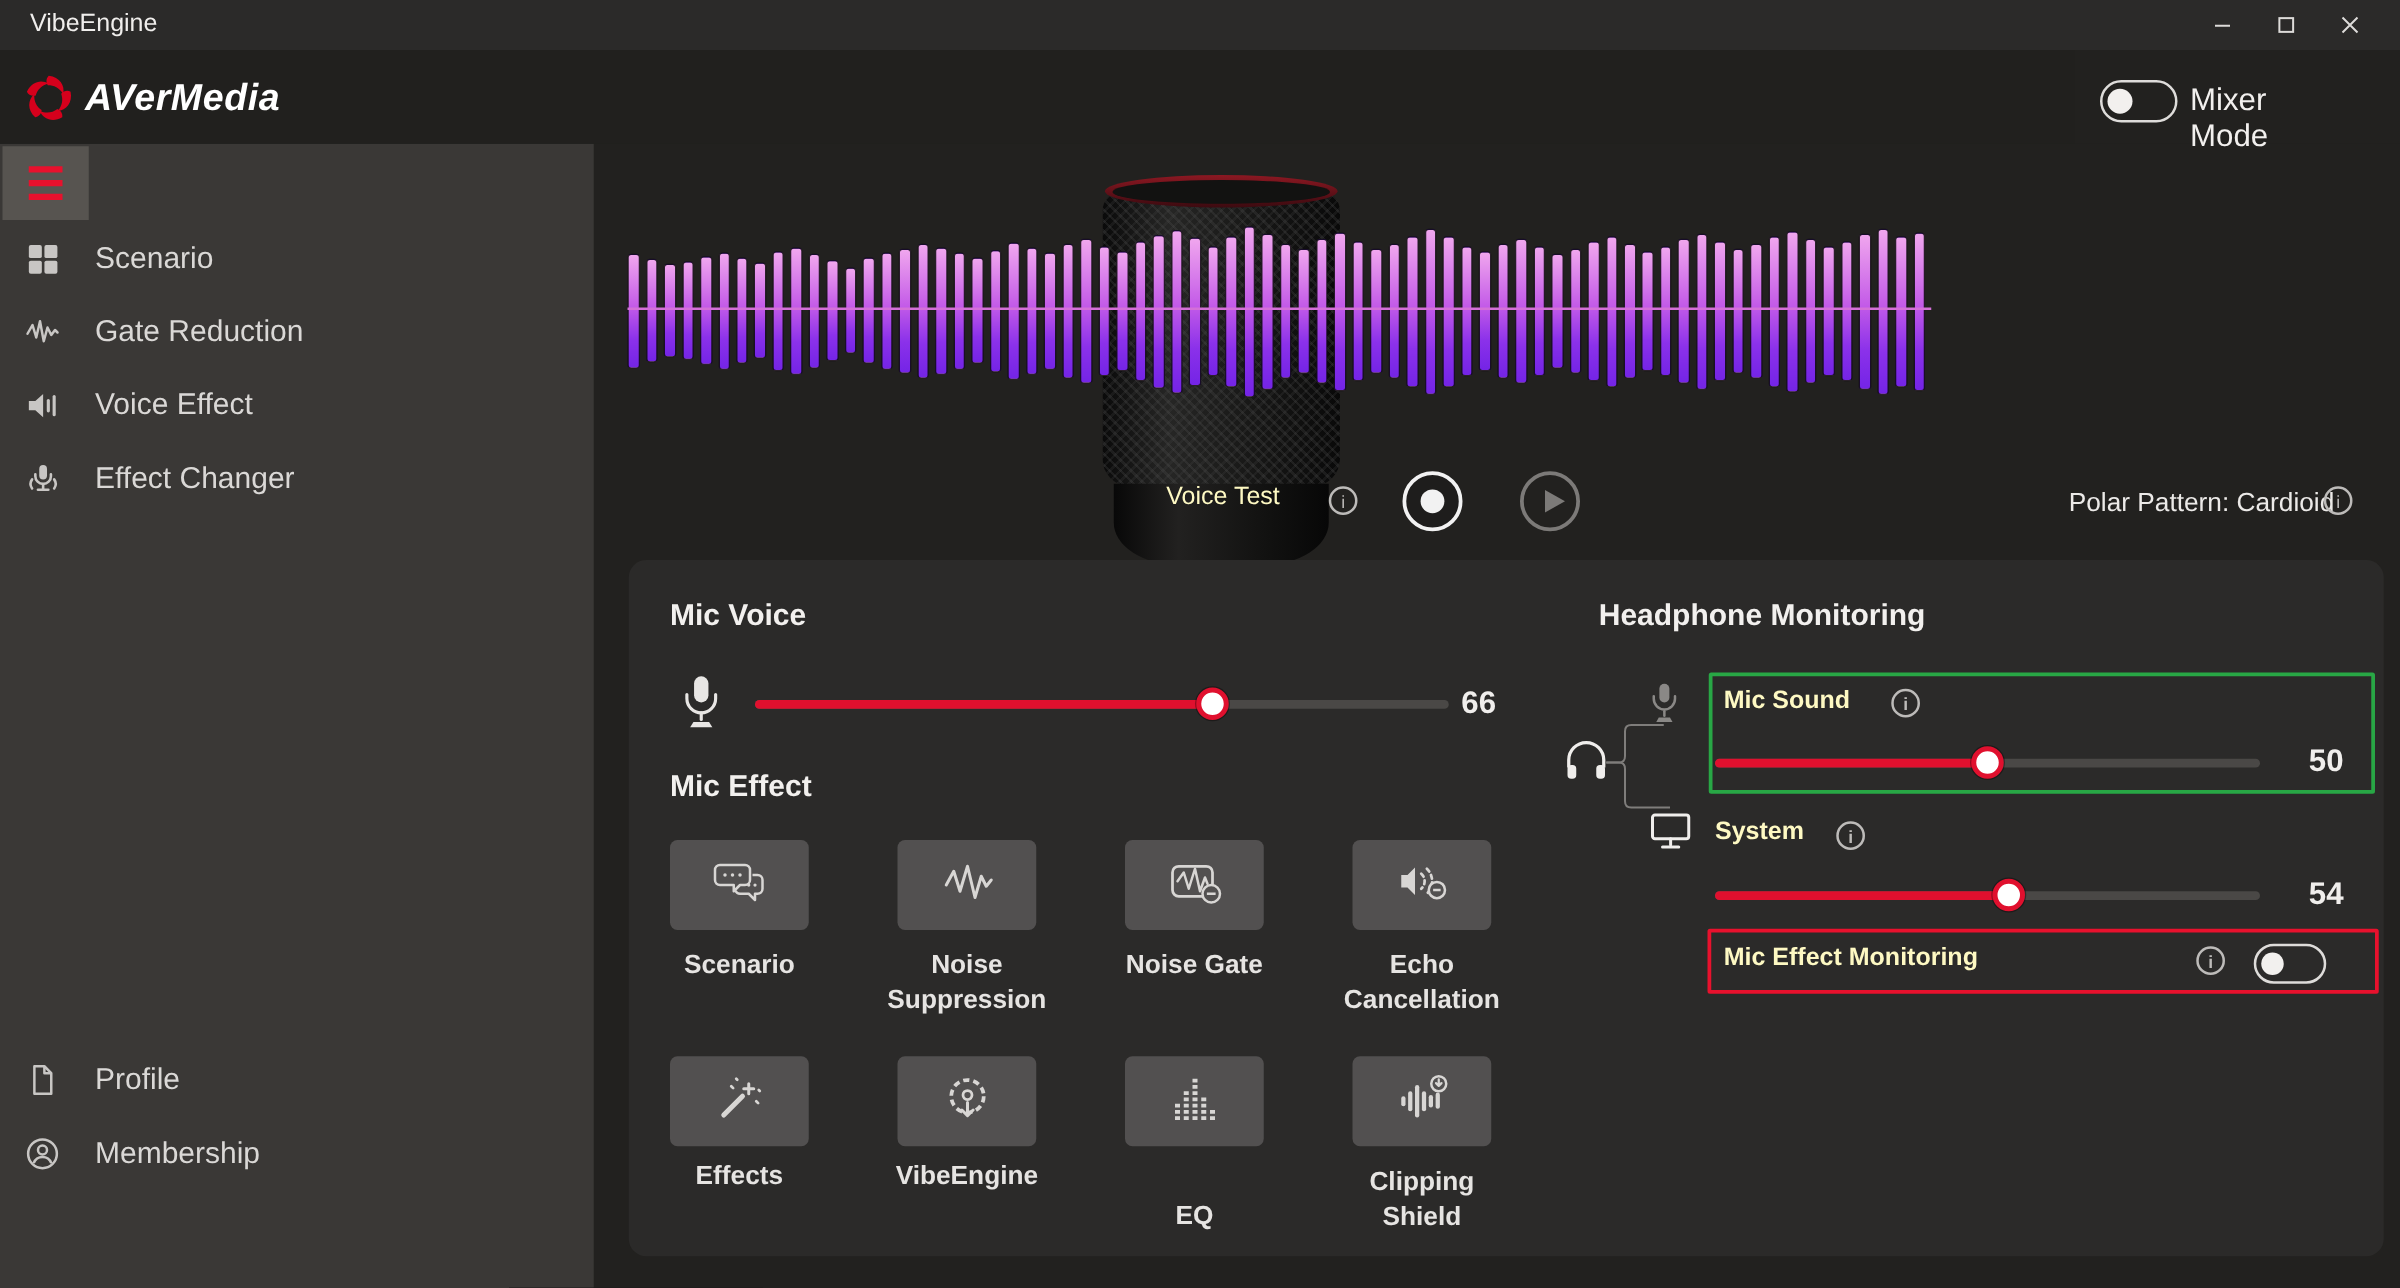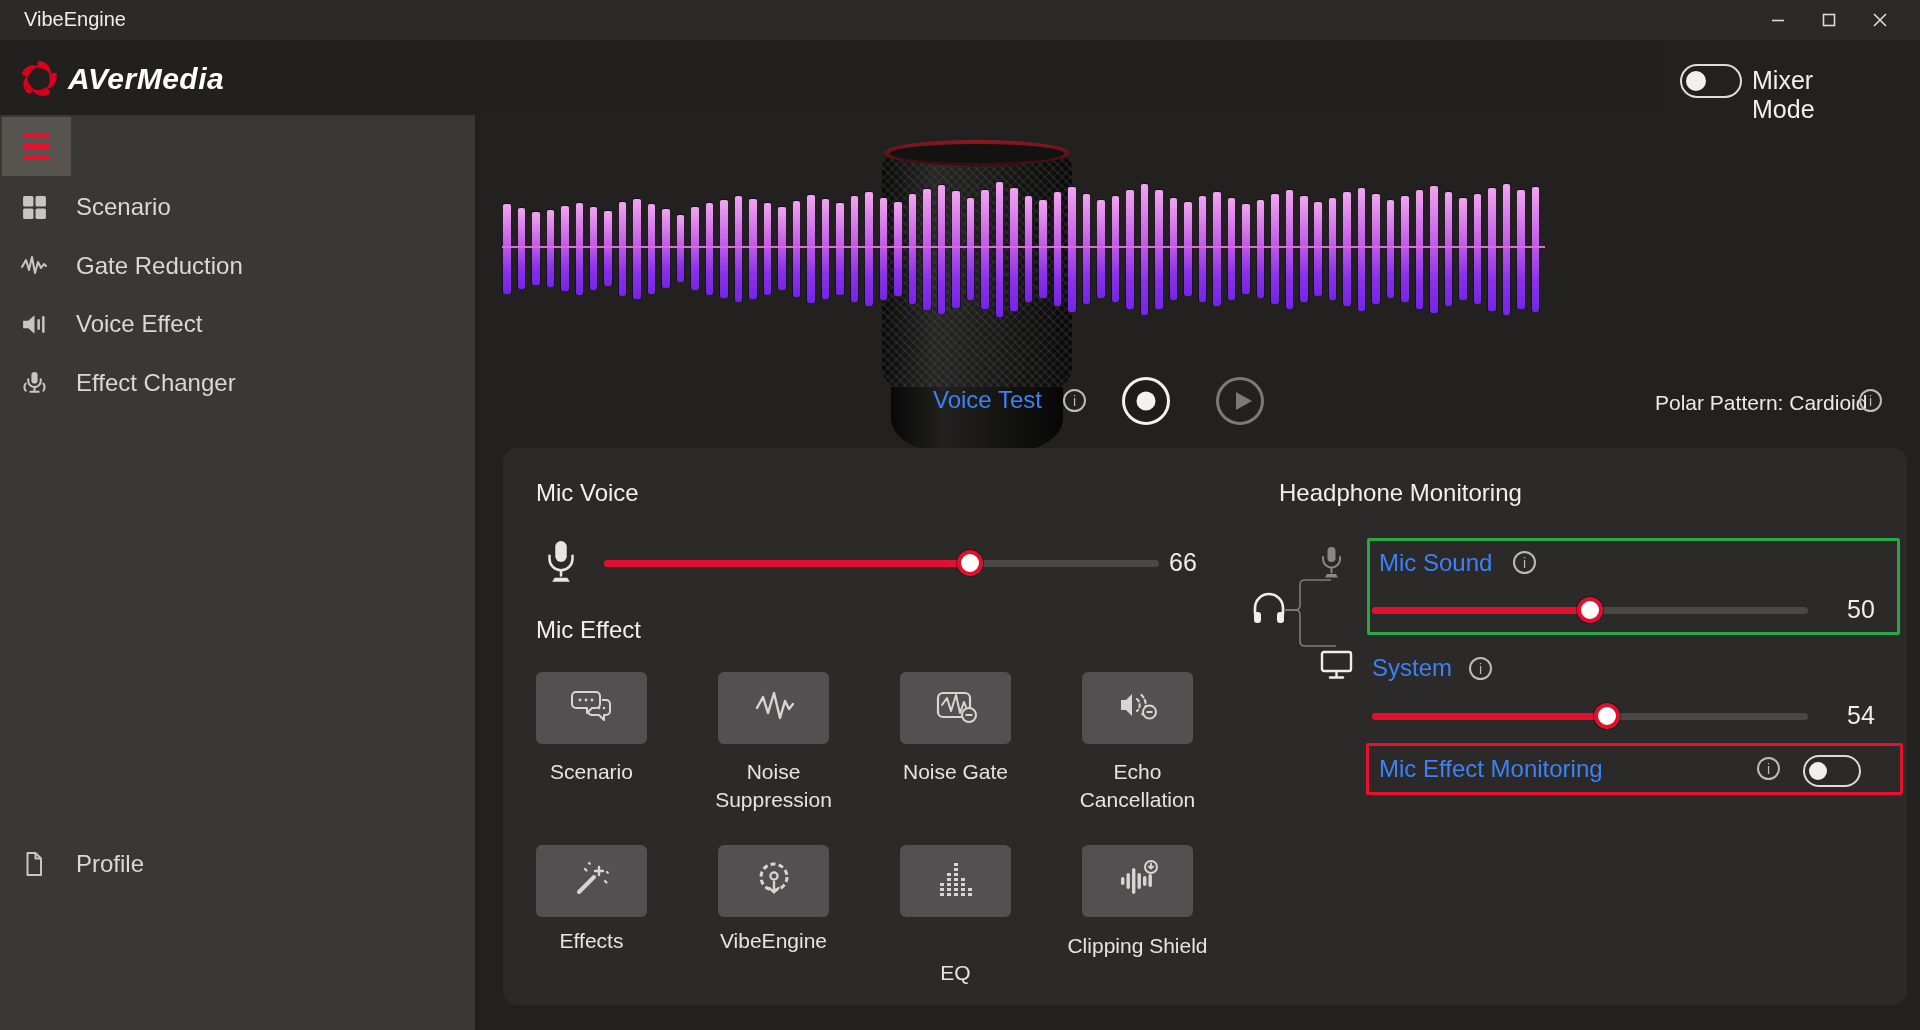--- a/index.html
+++ b/index.html
@@ -32,29 +32,29 @@
   .micimg .head{position:absolute;left:0;top:13px;width:190px;height:236px;border-radius:16px 16px 22px 22px;
     background:
       repeating-linear-gradient(45deg,rgba(90,90,90,.22) 0 2px,transparent 2px 6px),
       repeating-linear-gradient(-45deg,rgba(70,70,70,.22) 0 2px,transparent 2px 6px),
       linear-gradient(90deg,#0a0a0a,#262625 28%,#181817 62%,#090909);}
   .micimg .lower{position:absolute;left:9px;top:247px;width:172px;height:65px;border-radius:0 0 52px 52px/0 0 34px 34px;background:linear-gradient(90deg,#080808,#222120 30%,#121211 70%,#070707);}
   .wave{position:absolute;left:27px;top:0;width:1043px;height:260px;z-index:2;pointer-events:none;}
   .wbar{position:absolute;width:9.5px;box-sizing:border-box;border:1.5px solid rgba(8,8,8,.85);border-radius:3px;
     background:linear-gradient(180deg,var(--wave-top) 0%,#c45ce8 45%,#8b31ea 75%,var(--wave-bottom) 100%);}
   .waveline{position:absolute;left:27px;top:131px;width:1043px;height:2px;background:#d470d8;z-index:3;pointer-events:none;}
-  .label24{font-size:24px;color:#3b82f6;}
+  .label24{font-size:20px;color:#fef9c3;}
   .info{display:inline-grid;place-items:center;width:23px;height:23px;border:2px solid #bdbbb9;border-radius:50%;box-sizing:border-box;color:#bdbbb9;font-size:14px;cursor:pointer;}
   .info::after{content:"i";line-height:1;}
   .rec-btn{position:absolute;width:48px;height:48px;border:3px solid #f2f2f2;border-radius:50%;box-sizing:border-box;cursor:pointer;z-index:4;background:rgba(20,20,20,.25);}
   .rec-btn .dot{position:absolute;left:50%;top:50%;transform:translate(-50%,-50%);width:19px;height:19px;border-radius:50%;background:#f2f2f2;}
   .play-btn{position:absolute;width:48px;height:48px;border:3px solid #7c7a78;border-radius:50%;box-sizing:border-box;cursor:pointer;z-index:4;}
   .play-btn .tri{position:absolute;left:17px;top:12px;width:0;height:0;border-left:16px solid #7c7a78;border-top:9px solid transparent;border-bottom:9px solid transparent;}
   
-  .panel{position:absolute;left:28px;top:333px;width:1404px;height:557px;background:#2b2a29;border-radius:14px;z-index:4;}
+  .panel{position:absolute;left:28px;top:333px;width:1404px;height:557px;background:#2b2a29;border-radius:14px;z-index:4;font-weight:bold;}
   .ptitle{position:absolute;font-size:24px;color:#f2f0ee;}
   .slider{position:absolute;height:28px;cursor:pointer;}
   .slider .track{position:absolute;left:0;right:0;top:11px;height:7px;border-radius:4px;background:#4a4846;}
   .slider .fill{position:absolute;left:0;top:0;height:7px;border-radius:4px;background:var(--slider-red);}
   .slider .knob{position:absolute;top:1px;width:26px;height:26px;border-radius:50%;background:#ffffff;border:4px solid var(--slider-red);box-sizing:border-box;box-shadow:0 0 0 1px rgba(0,0,0,.35);}
   .sval{position:absolute;font-size:25px;color:#f0eeec;}
   .fx-btn{position:absolute;width:111px;height:72px;border-radius:6px;background:#525050;display:grid;place-items:center;cursor:pointer;}
   .fx-label{position:absolute;width:141px;text-align:center;font-size:21px;line-height:28px;color:#e6e4e2;}
   .hl-green{position:absolute;border:3px solid var(--green-hl);border-radius:2px;box-sizing:border-box;pointer-events:none;}
   .hl-red{position:absolute;border:3px solid var(--red-hl);border-radius:2px;box-sizing:border-box;pointer-events:none;}
@@ -151,20 +151,30 @@
     </div>
 
     <div class="nav-item" style="top:720px;">
       <span class="nicon">
         <svg width="26" height="26" viewBox="0 0 26 26" fill="none" stroke="#c8c6c4" stroke-width="2" stroke-linejoin="round">
             <path d="M6.5 2 h8 l5.5 5.5 V24 H6.5 Z"></path>
             <path d="M14.5 2 v5.5 H20"></path>
           </svg>
       </span>
       <span class="nlabel">Profile</span>
+    </div>
+    <div class="nav-item" style="top:779px;">
+      <span class="nicon">
+        <svg width="28" height="28" viewBox="0 0 28 28" fill="none" stroke="#c8c6c4" stroke-width="2">
+            <circle cx="14" cy="14" r="11.5"></circle>
+            <circle cx="14" cy="11" r="3.6"></circle>
+            <path d="M7 21.5 a7.5 7.5 0 0 1 14 0"></path>
+          </svg>
+      </span>
+      <span class="nlabel">Membership</span>
     </div>
   </div>
 
   <div class="main">
 
     <div class="micimg">
       <div class="head"></div>
       <div class="rim"></div>
       <div class="rimcap"></div>
       <div class="lower"></div>

